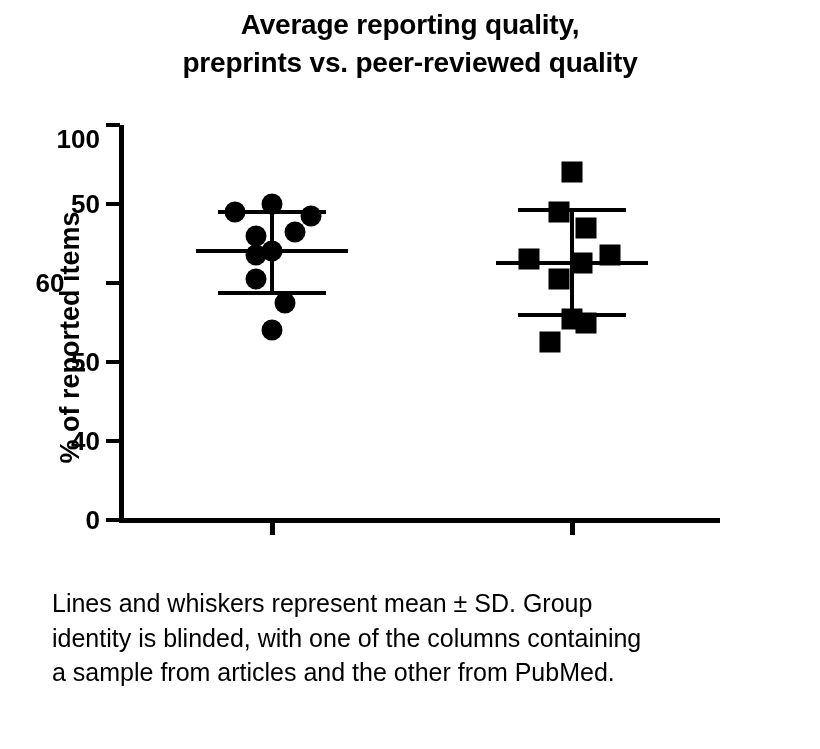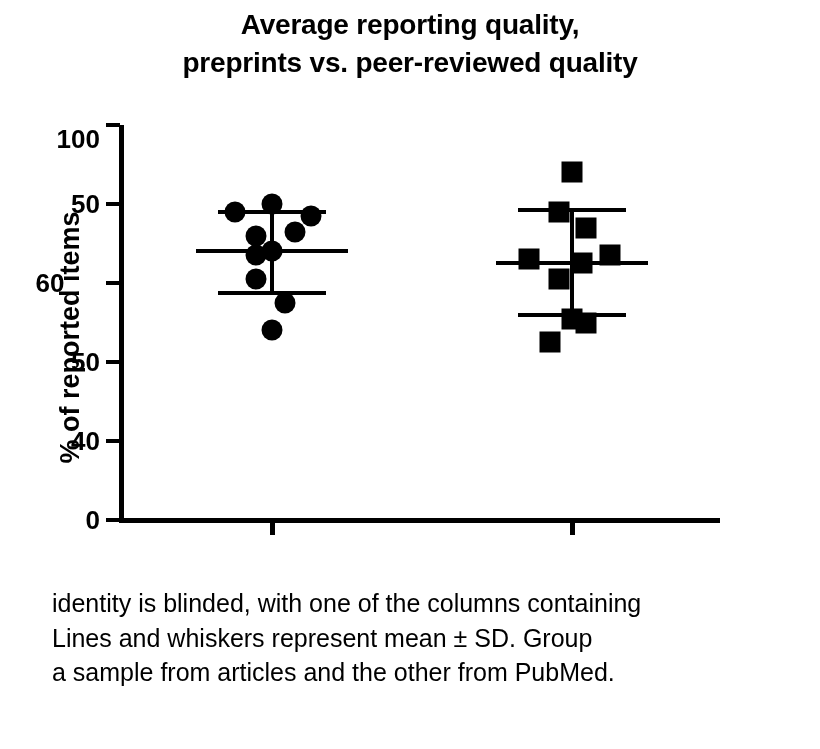--- a/index.html
+++ b/index.html
@@ -219,16 +219,16 @@
         <div class="marker square" style="left: 559px; top: 279.05px;"></div>
         <div class="marker square" style="left: 572px; top: 318.55px;"></div>
         <div class="marker square" style="left: 586px; top: 322.5px;"></div>
         <div class="marker square" style="left: 550px; top: 342.25px;"></div>
       </div>
     </div>
 
 </div>
 
 <div id="caption">
+  <span class="cline">Lines and whiskers represent mean ± SD. Group</span>
   <span class="cline">identity is blinded, with one of the columns containing</span>
-  <span class="cline">Lines and whiskers represent mean ± SD. Group</span>
   <span class="cline">a sample from articles and the other from PubMed.</span>
 </div>
 
 </body></html>

